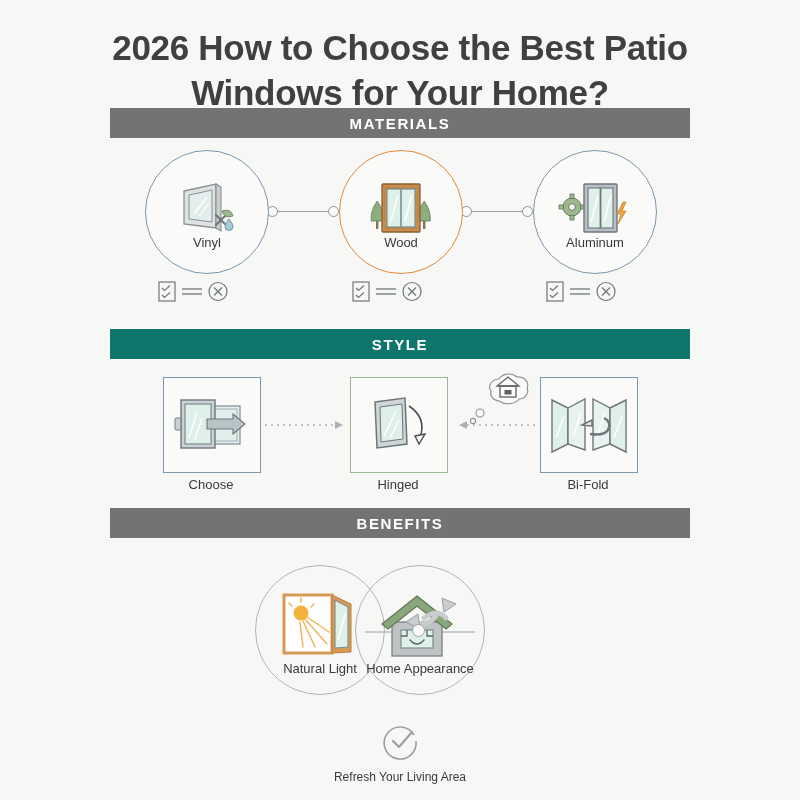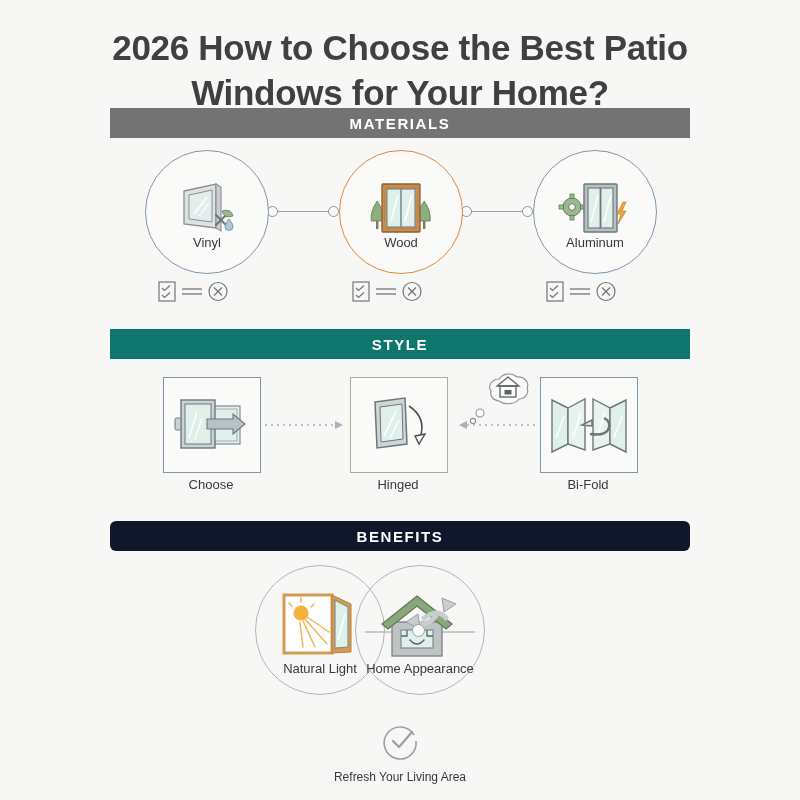--- a/index.html
+++ b/index.html
@@ -21,21 +21,21 @@
   }
 
   
   .band{
     position:absolute;left:110px;width:580px;height:30px;
     display:flex;align-items:center;justify-content:center;
     color:#ffffff;font-size:15px;font-weight:bold;letter-spacing:1.6px;
   }
   #band-materials{top:108px;background:#737373;}
   #band-style{top:329px;background:#0f766e;}
-  #band-benefits{top:521px;background:#0f172a;border-radius:6px;}
+  #band-benefits{top:508px;background:#737373;}
 
   
   .lbl{
     font-size:13px;color:#3a3a3c;text-align:center;
     font-family:"Liberation Sans", sans-serif;
   }
 
   
   .mat-row{position:absolute;left:110px;top:150px;width:580px;height:125px;}
   .mat-node{

